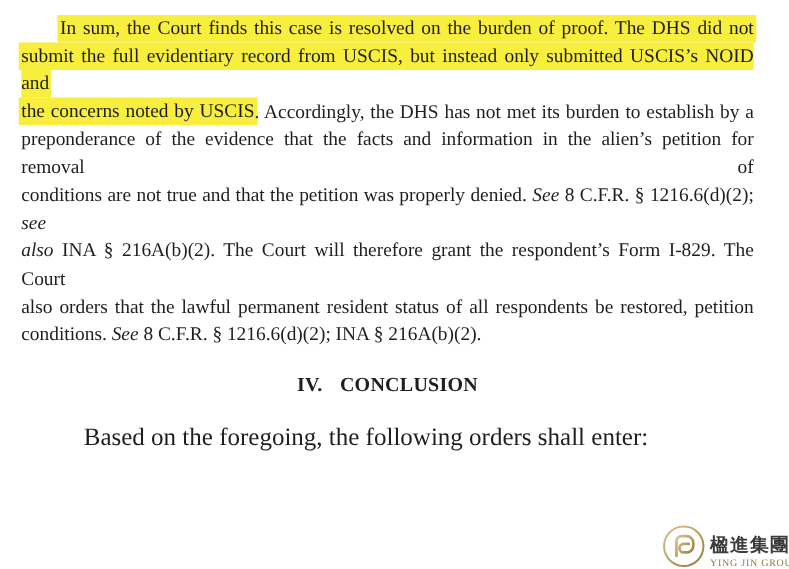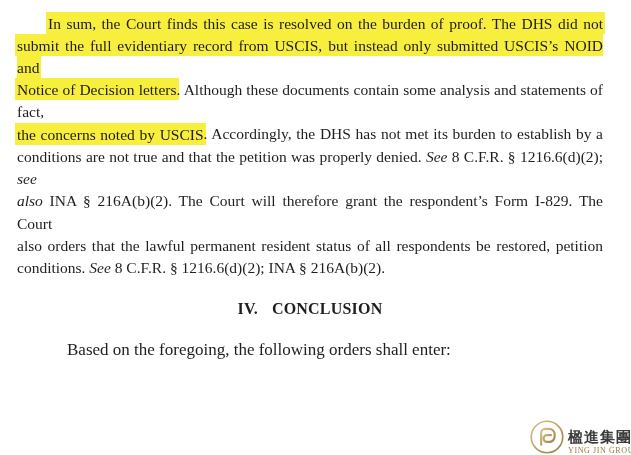--- a/index.html
+++ b/index.html
@@ -28,21 +28,21 @@
     background:var(--hl);
     padding:2.5px 2px;margin:16px -2px;font-family:Liberation Serif, serif;
   }
   .i{font-style:italic;}
   .heading{
     margin-top:18px;text-align:center;font-weight:bold;
     font-size:16px;line-height:22px;letter-spacing:.2px;
   }
   .heading .num{margin-right:14px;text-align:right;}
   .intro{
-    margin-top:19px;font-size:17px;line-height:22px;text-indent:50px;
+    margin-top:19px;font-size:20px;line-height:22px;text-indent:50px;
   }
   .logo-box{
     position:absolute;left:527px;top:413px;right:0;bottom:0;
     background:#ffffff;display:flex;align-items:flex-end;gap:3px;
     padding-left:2px;
   }
   .logo-emblem{flex:0 0 auto;display:block;}
   .logo-text{display:flex;flex-direction:column;line-height:1;}
   .logo-cn{
     font-size:15px;letter-spacing:1px;color:var(--cn);
@@ -56,22 +56,22 @@
   }
 </style>
 </head>
 <body>
 
 <div class="doc">
 
   <div class="para">
       <div class="line indent"><span class="hl">In sum, the Court finds this case is resolved on the burden of proof. The DHS did not</span></div>
       <div class="line"><span class="hl">submit the full evidentiary record from USCIS, but instead only submitted USCIS’s NOID and</span></div>
-      <div class="line"><span class="hl">Notice of Decision letters</span><span class="">. Although these documents contain some analysis and statements of fact,</span></div>
       <div class="line"><span class="hl">the concerns noted by USCIS</span><span class="">. Accordingly, the DHS has not met its burden to establish by a</span></div>
+      <div class="line"><span class="">preponderance of the evidence that the facts and information in the alien’s petition for removal of</span></div>
       <div class="line"><span class="">conditions are not true and that the petition was properly denied. </span><span class="i">See</span><span class=""> 8 C.F.R. § 1216.6(d)(2); </span><span class="i">see</span></div>
       <div class="line"><span class="i">also</span><span class=""> INA § 216A(b)(2). The Court will therefore grant the respondent’s Form I-829. The Court</span></div>
       <div class="line"><span class="">also orders that the lawful permanent resident status of all respondents be restored, petition</span></div>
       <div class="line last"><span class="">conditions. </span><span class="i">See</span><span class=""> 8 C.F.R. § 1216.6(d)(2); INA § 216A(b)(2).</span></div>
     </div>
 
   <div class="heading">
     <span class="num">IV.</span><span>CONCLUSION</span>
   </div>
 

